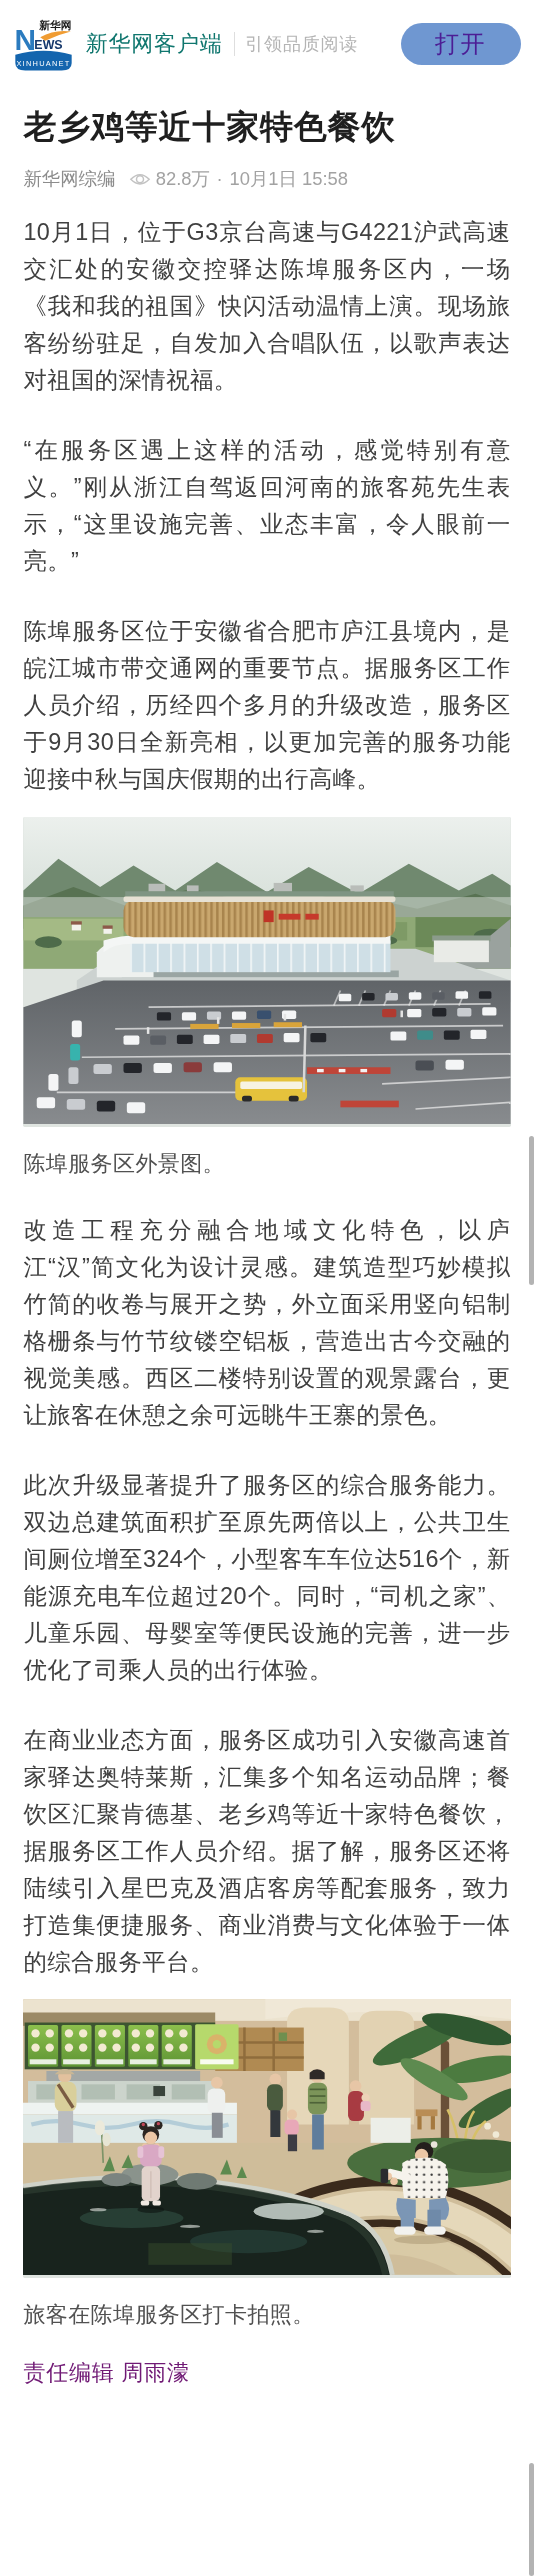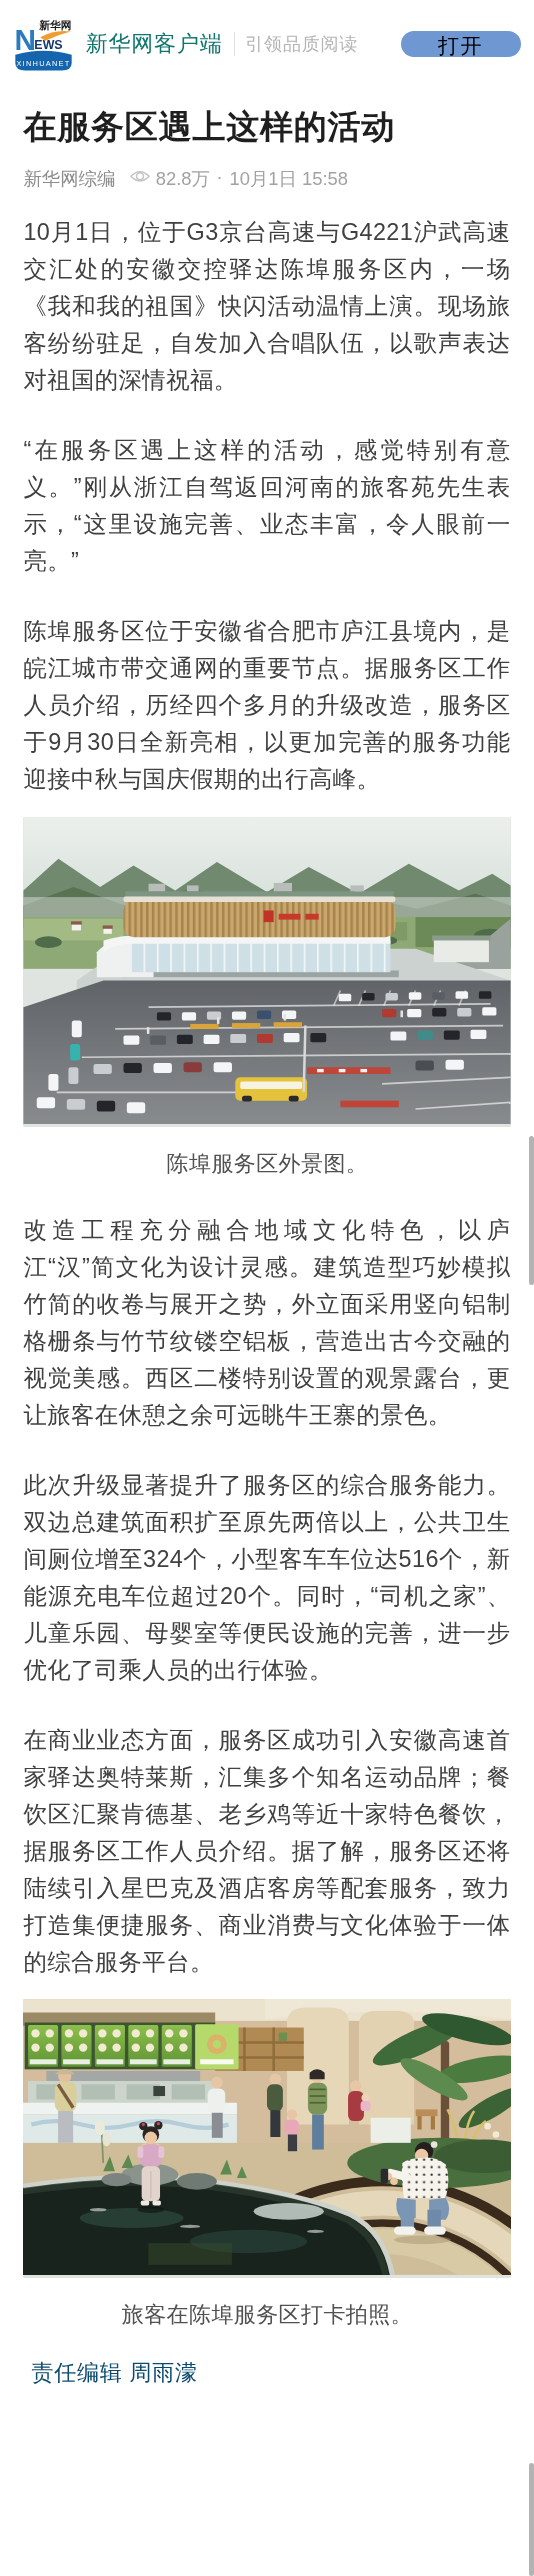--- a/index.html
+++ b/index.html
@@ -12,46 +12,46 @@
   
   .app-banner{
     display:flex;align-items:center;
     padding:15px 13.4px 15px 11.7px;height:58px;box-sizing:content-box;
   }
   .logo{width:63px;height:58px;flex:0 0 auto;}
   .app-name{font-size:22px;color:#0f766e;margin-left:11px;letter-spacing:0.8px;font-weight:500;}
   .banner-divider{width:0.8px;height:23.4px;background:#dedede;margin:0 11px;}
   .tagline{font-size:18px;color:#b4b4b4;letter-spacing:0.8px;}
   .open-btn{
-    margin-left:auto;width:120px;height:26px;border:none;border-radius:21px;
-    background:#6f97d1;color:#000000;font-size:21px;letter-spacing:1.7px;
+    margin-left:auto;width:120px;height:42px;border:none;border-radius:21px;
+    background:#6f97d1;color:#4c1d95;font-size:24px;letter-spacing:1.7px;
     font-family:"Liberation Sans",sans-serif;cursor:pointer;
   }
   
   .article{padding:0 23.4px;}
   h1.title{
     margin:20px 0 0;font-size:33px;line-height:38px;font-weight:700;
     color:#1f1f1f;letter-spacing:0.8px;
   }
-  .byline{margin-top:20px;display:flex;align-items:flex-start;font-size:18.4px;color:#a2a2a2;}
+  .byline{margin-top:20px;display:flex;align-items:center;font-size:18.4px;color:#a2a2a2;}
   .byline .source{color:#8c8c8c;}
   .byline .eye{margin:1.7px 5px 0 13.4px;display:inline-flex;}
   .byline .dot-sep{margin:0 6.7px;}
   p.body-para{
     margin:33px 0 0;font-size:23.4px;line-height:37px;color:#404040;
     text-align:justify;letter-spacing:0.4px;
   }
   p.body-para.first{margin-top:23.4px;}
   figure.photo-figure{margin:18.4px 0 0;width:488px;}
   .photo{display:block;width:488px;border-radius:1.7px;overflow:hidden;background:#dfe4e0;}
   figcaption{
-    margin-top:22px;text-align:center;font-size:22px;line-height:30px;color:#515151;
+    margin-top:22px;font-size:22px;line-height:30px;color:#515151;
     letter-spacing:0.4px;
   }
-  .editor-line{margin-top:28px;font-size:22px;color:#0c4a6e;letter-spacing:0.8px;margin-left:8px;}
+  .editor-line{margin-top:28px;font-size:22px;color:#701a75;letter-spacing:0.8px;}
   
   .scroll-thumb{position:absolute;right:0;width:5px;background:#b3b3b3;border-radius:2.5px;}
   .scroll-thumb.t1{top:1136px;height:149px;}
   .scroll-thumb.t2{top:2463px;height:113px;}
 </style>
 </head>
 <body>
 
 <div class="page">
 
@@ -66,21 +66,21 @@
       <text x="38" y="62" font-size="9" fill="#ffffff" text-anchor="middle" letter-spacing="1.5" font-family="Liberation Sans,sans-serif">XINHUANET</text>
     </svg>
     <div class="app-name">新华网客户端</div>
     <div class="banner-divider"></div>
     <div class="tagline">引领品质阅读</div>
     <button class="open-btn">打开</button>
   </div>
 
   <div class="article">
 
-    <h1 class="title">在服务区遇上这样的活动</h1>
+    <h1 class="title">老乡鸡等近十家特色餐饮</h1>
 
     <div class="byline">
       <span class="source">新华网综编</span>
       <span class="eye">
         <svg width="22" height="16.7" viewBox="0 0 26 20">
           <path d="M2 10 Q13 -1 24 10 Q13 21 2 10 Z" fill="none" stroke="#c3c3c3" stroke-width="1.8"></path>
           <circle cx="13" cy="10" r="4.2" fill="none" stroke="#c3c3c3" stroke-width="1.8"></circle>
         </svg>
       </span>
       <span>82.8万</span>

